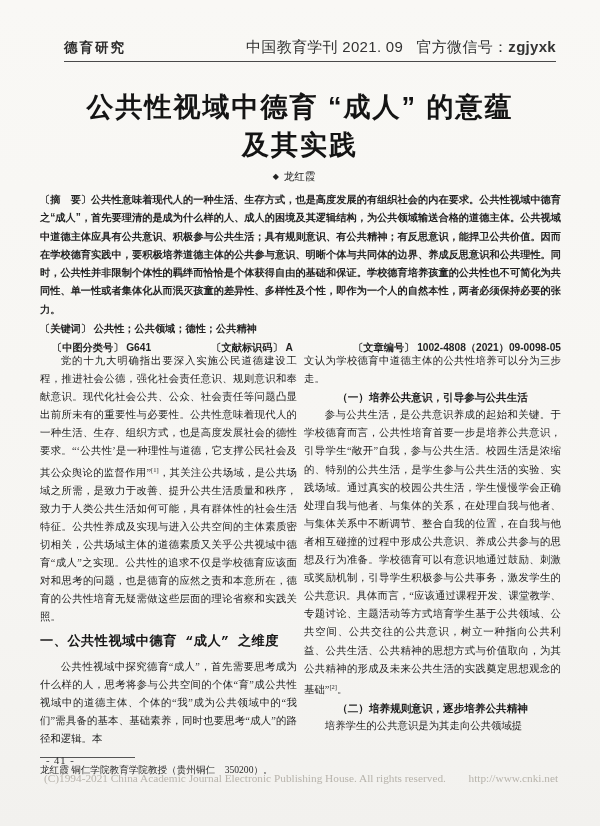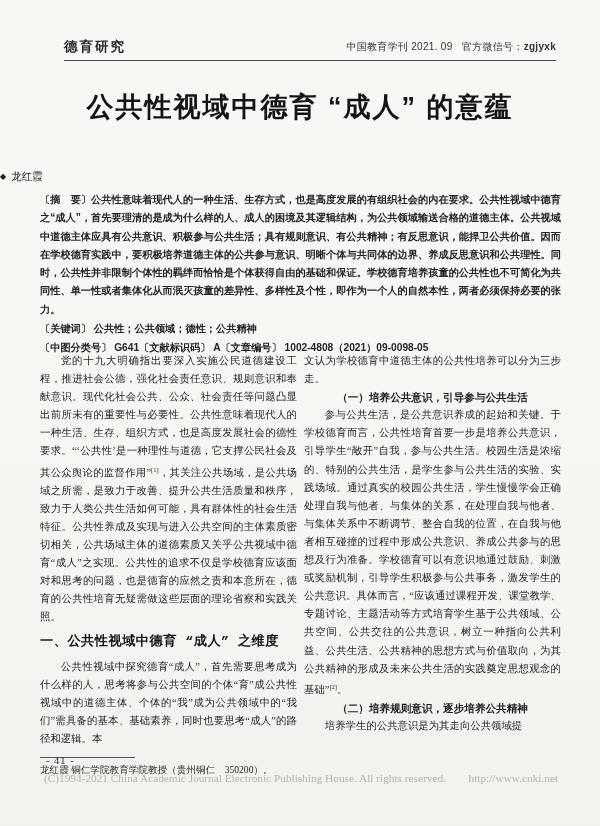--- a/index.html
+++ b/index.html
@@ -21,51 +21,52 @@
     position:absolute; top:38px; left:64px; right:44px;
     display:flex; justify-content:space-between; align-items:center;
     border-bottom:1.5px solid #4a4a4a; padding-bottom:4px;
   }
   .runhead-left {
     font-family:"Liberation Sans", sans-serif;
     font-size:13.5px; letter-spacing:2px; color:#2a2a2a; font-weight:600;
   }
   .runhead-right {
     font-family:"Liberation Sans", sans-serif;
-    font-size:10px; color:#333; letter-spacing:.3px;
+    font-size:15px; color:#333; letter-spacing:.3px;
   }
   .runhead-right b { font-weight:700; }
 
   
   .title {
     position:absolute; top:88px; left:30px; right:30px;
     text-align:center;
     font-family:"Liberation Sans", sans-serif;
     font-weight:700; font-size:27px; line-height:38px;
     letter-spacing:2px; color:#141414;
   }
   .author {
     position:absolute; top:170px; left:0; right:12px;
-    text-align:left; font-size:10.5px; color:#222;
+    text-align:center; font-size:10.5px; color:#222;
     font-family:"Liberation Sans", sans-serif;
   }
   .author .diamond { font-size:8px; vertical-align:1px; margin-right:5px; }
 
   
   .meta {
     position:absolute; top:191px; left:40px; width:521px;
     font-family:"Liberation Sans", sans-serif;
     font-weight:600; font-size:10.2px; line-height:18.3px;
     color:#242424; text-align:justify;
   }
   .meta .label { font-weight:700; }
   .meta .kwline { margin-top:1px; }
   .clcline {
-    display:flex; justify-content:flex-start; margin-top:1px;
+    display:flex; justify-content:space-between; margin-top:1px;
     font-weight:600;
+    margin-left:12px;
   }
 
   
   .col {
     position:absolute; top:352px; width:257px;
     font-size:10.4px; line-height:18.1px;
     text-align:justify; color:#1d1d1d;
   }
   .col-left { left:40px; }
   .col-right { left:304px; }
@@ -105,20 +106,21 @@
   <div class="runhead">
     <span class="runhead-left">德育研究</span>
     <span class="runhead-right">
       <span>中国教育学刊 2021. 09</span>
       &nbsp;&nbsp;<span>官方微信号：</span><b>zgjyxk</b>
     </span>
   </div>
 
   <div class="title">
     <div>公共性视域中德育 “成人” 的意蕴</div>
+    <div>及其实践</div>
   </div>
 
   <div class="author">
     <span class="diamond">◆</span><span>龙红霞</span>
   </div>
 
   <div class="meta">
     <p><span class="label">〔摘　要〕</span><span>公共性意味着现代人的一种生活、生存方式，也是高度发展的有组织社会的内在要求。公共性视域中德育之“成人”，首先要理清的是成为什么样的人、成人的困境及其逻辑结构，为公共领域输送合格的道德主体。公共视域中道德主体应具有公共意识、积极参与公共生活；具有规则意识、有公共精神；有反思意识，能捍卫公共价值。因而在学校德育实践中，要积极培养道德主体的公共参与意识、明晰个体与共同体的边界、养成反思意识和公共理性。同时，公共性并非限制个体性的羁绊而恰恰是个体获得自由的基础和保证。学校德育培养孩童的公共性也不可简化为共同性、单一性或者集体化从而泯灭孩童的差异性、多样性及个性，即作为一个人的自然本性，两者必须保持必要的张力。</span></p>
     <p class="kwline"><span class="label">〔关键词〕</span>&nbsp;<span>公共性；公共领域；德性；公共精神</span></p>
     <div class="clcline">

